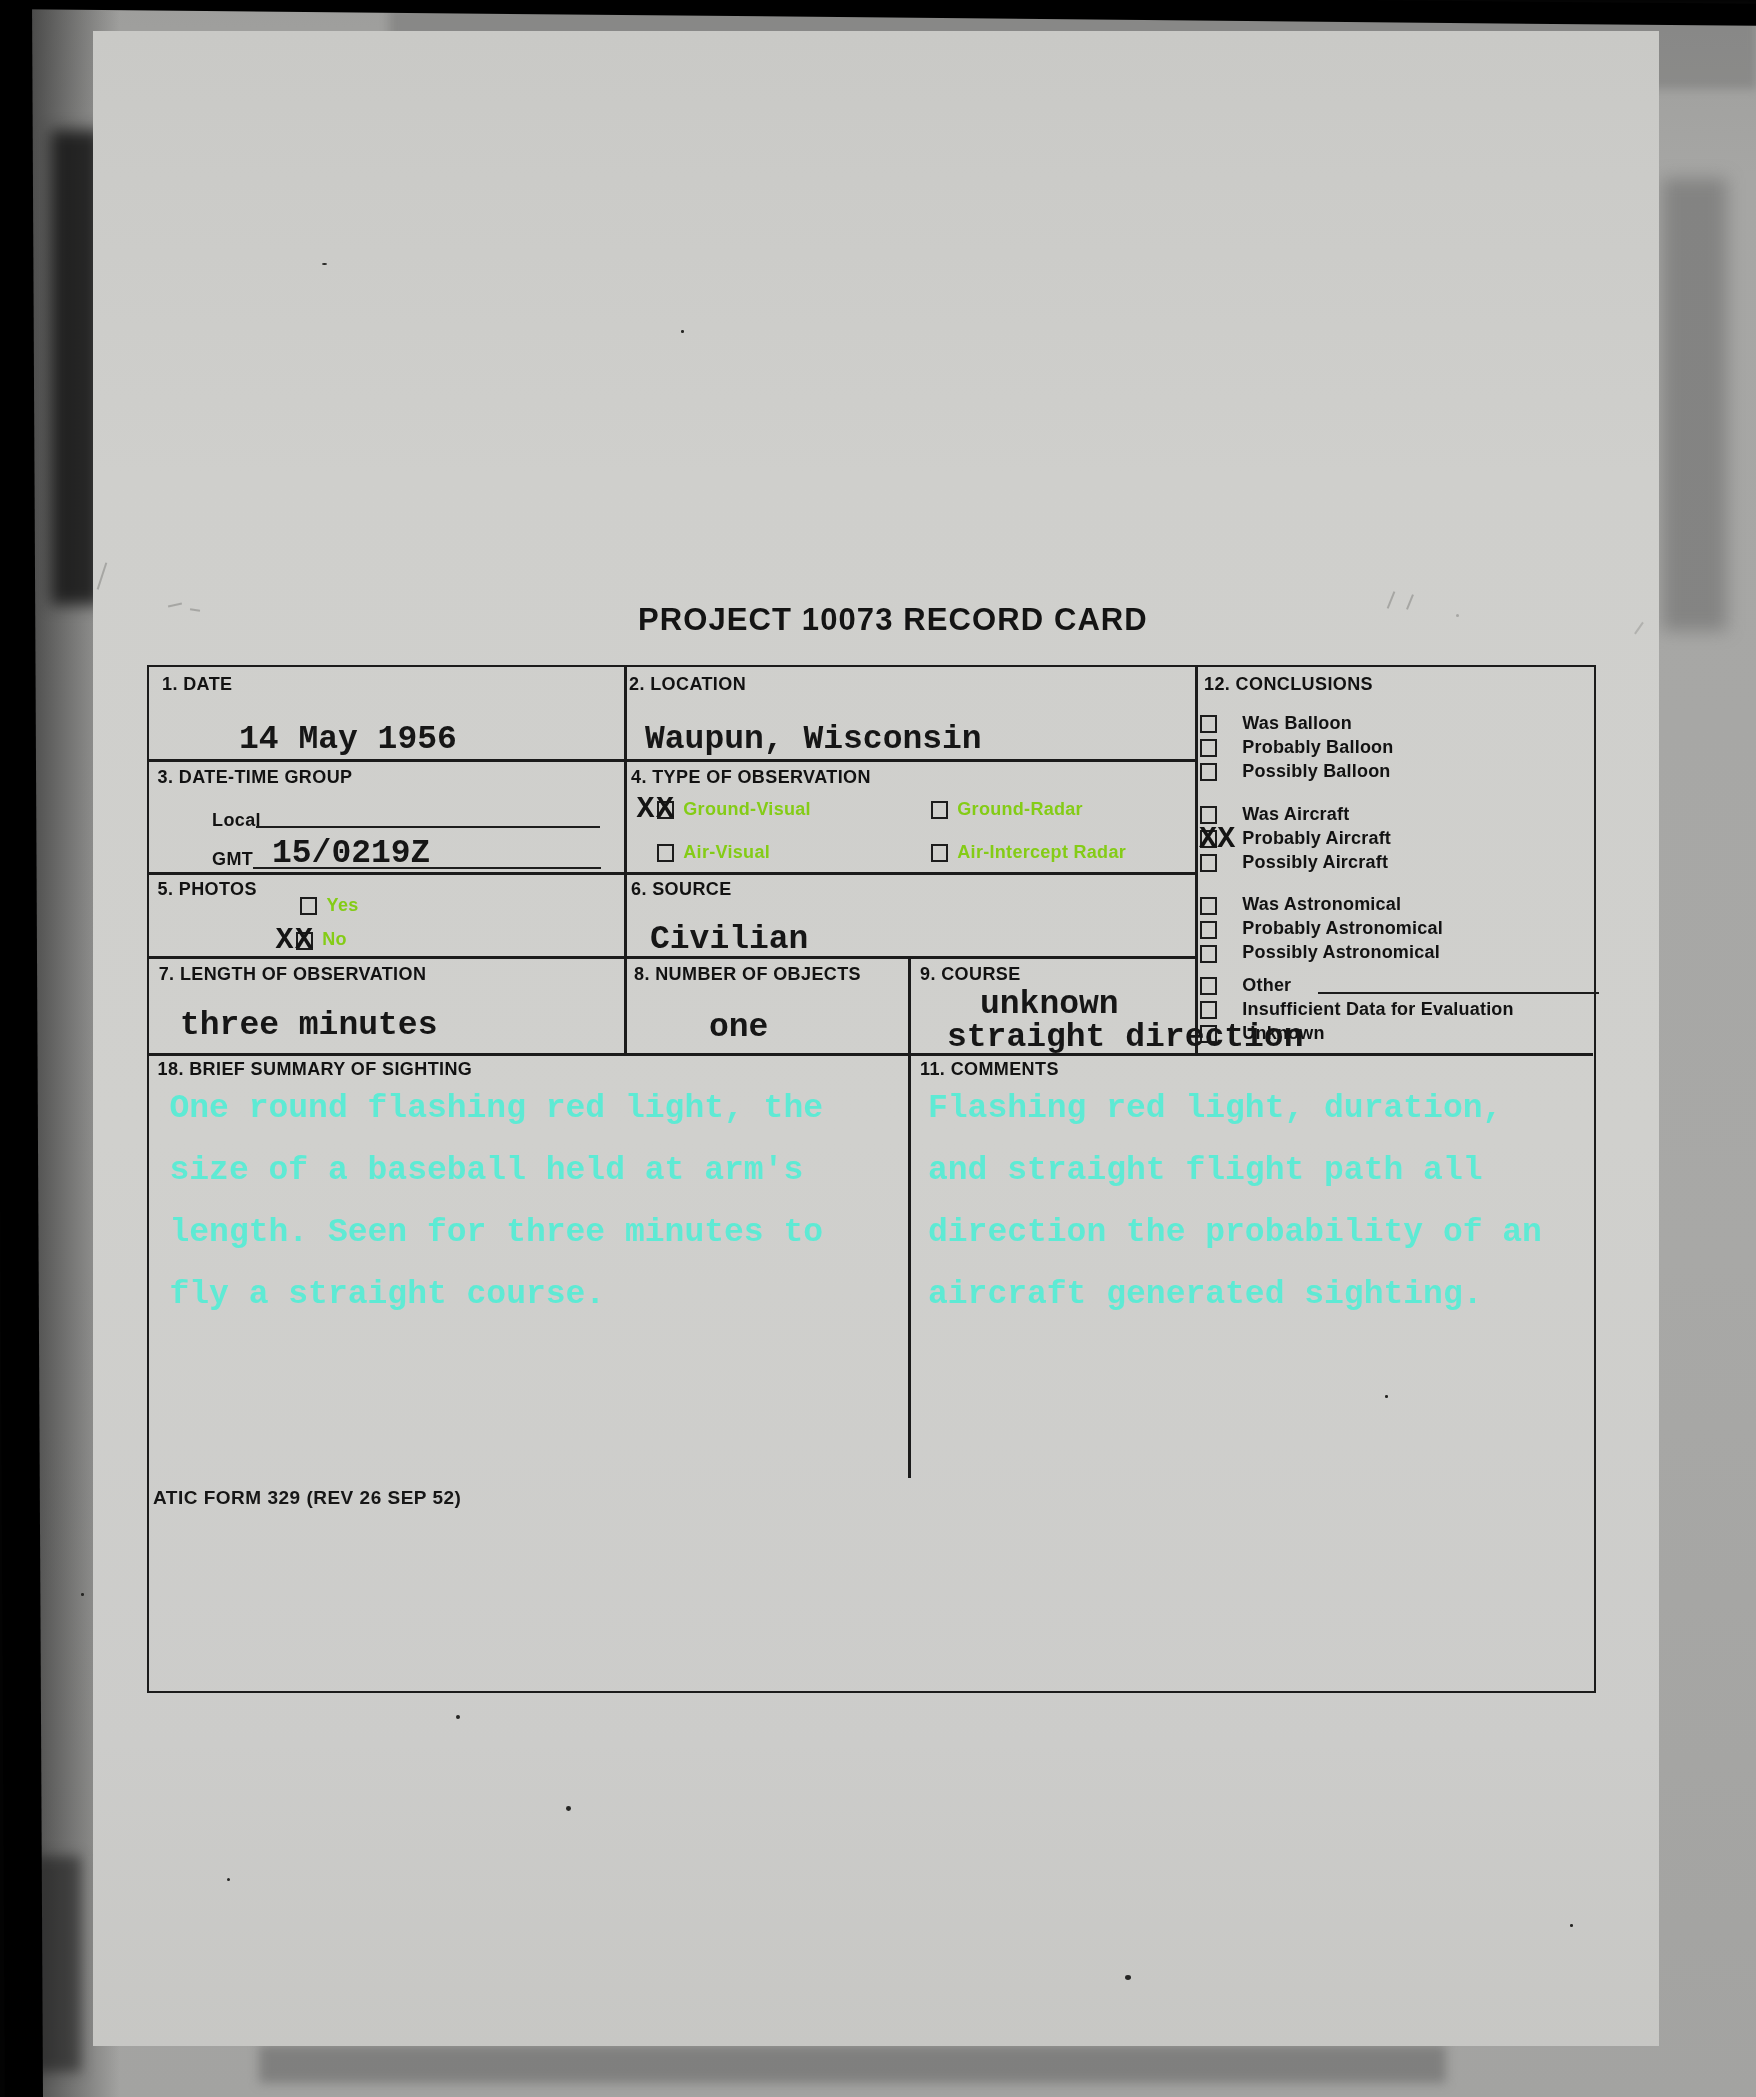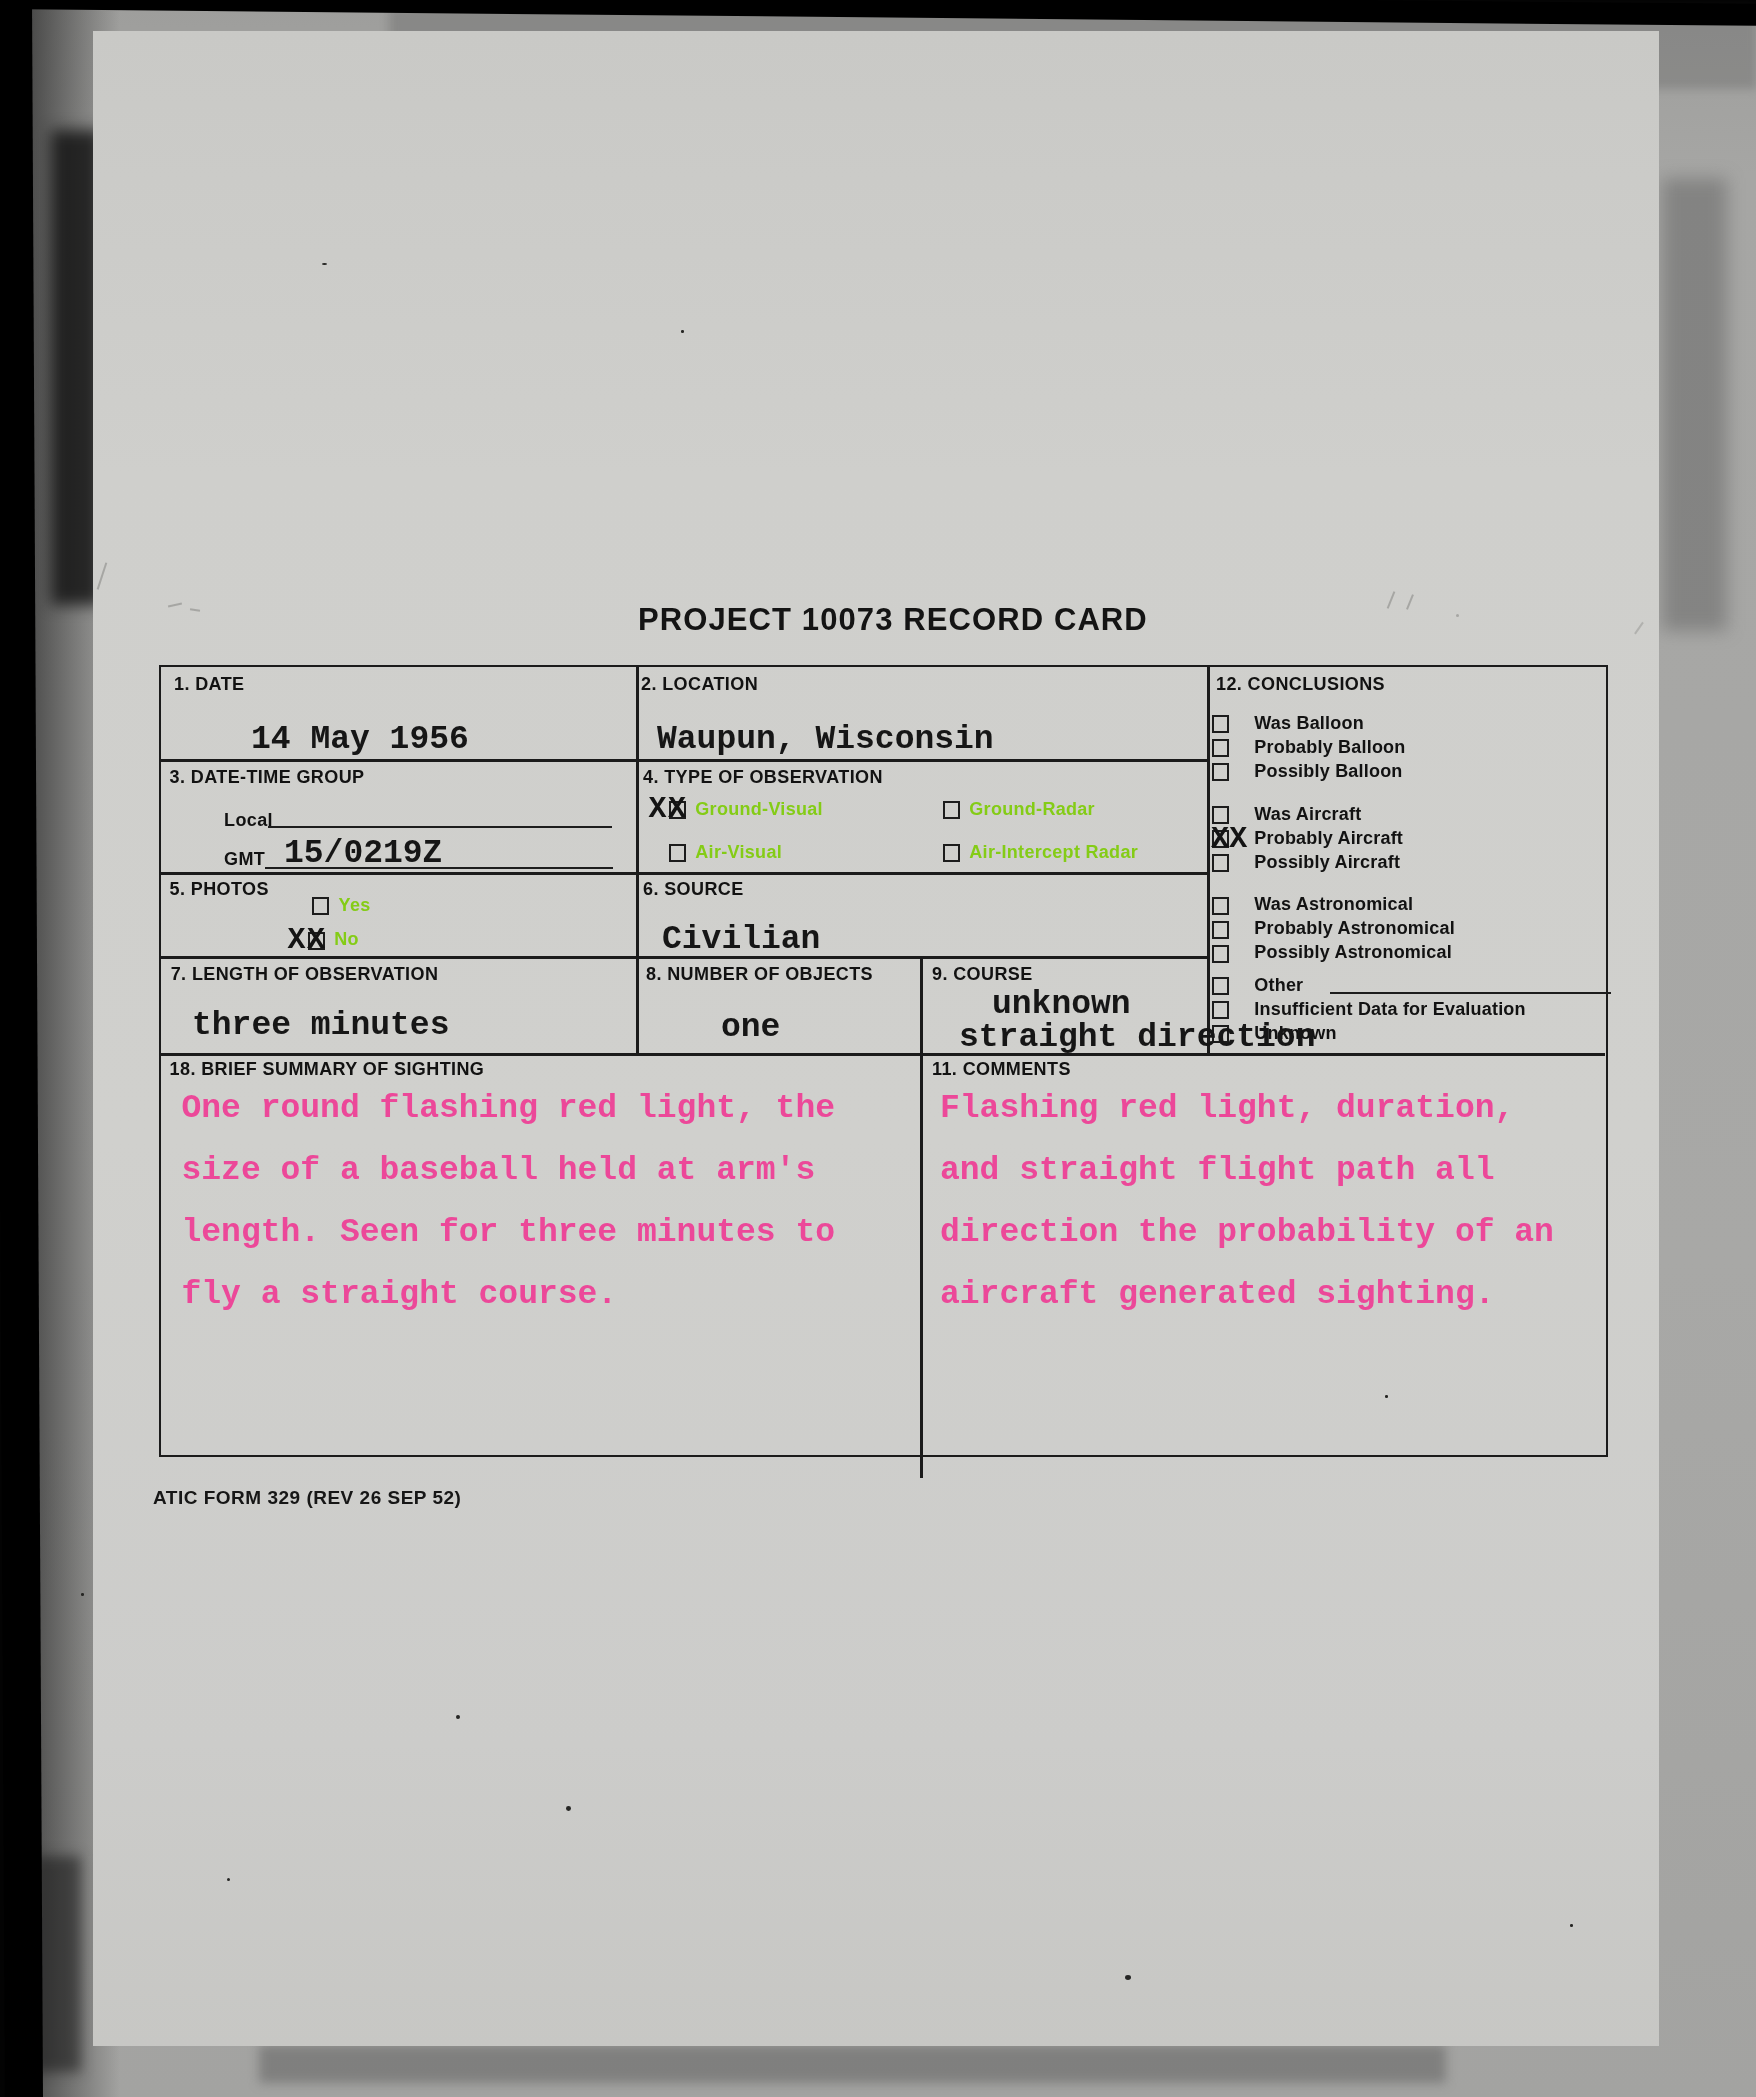--- a/index.html
+++ b/index.html
@@ -30,33 +30,33 @@
   
   .speck{position:absolute;background:#262624;border-radius:50%;z-index:9;}
   .pmark{position:absolute;background:#636361;opacity:.38;z-index:9;}
   
   .content{position:absolute;left:0;top:0;z-index:10;width:1757px;height:2097px;}
   .title{
     position:absolute;left:638px;top:602px;
     font:700 31px "Liberation Sans",sans-serif;letter-spacing:1.1px;color:#141414;
   }
   .card{
-    position:absolute;left:159px;top:665px;width:1449px;height:792px;
+    position:absolute;left:147px;top:665px;width:1449px;height:1028px;
     border:2.7px solid #1b1b1b;box-sizing:border-box;
   }
   .vline,.hline{position:absolute;background:#1b1b1b;}
   .cell-label{
     position:absolute;font:700 18px "Liberation Sans",sans-serif;
     letter-spacing:0.4px;color:#121212;white-space:nowrap;
   }
   .typed{
     position:absolute;font:700 33px "Liberation Mono",monospace;
     color:#161616;white-space:nowrap;letter-spacing:0;
   }
-  .typed-block{position:absolute;font:700 33px "Liberation Mono",monospace;color:#ec4899;line-height:62px;white-space:pre;}
+  .typed-block{position:absolute;font:700 33px "Liberation Mono",monospace;color:#5eead4;line-height:62px;white-space:pre;}
   .fill-line{position:absolute;border-bottom:2.2px solid #1d1d1d;}
   
   .cbwrap{position:relative;display:inline-block;width:18.3px;height:18.3px;flex:0 0 18.3px;}
   .cb{position:absolute;left:0;top:1.1px;width:13px;height:14px;border:2.2px solid #1c1c1c;background:transparent;}
   .xmark{position:absolute;top:-7.6px;font:700 30px "Liberation Mono",monospace;color:#141414;}
   .xmark.on{left:-1.1px;}
   .xmark.pleft{left:-20.5px;}
   .xmark.pright{left:17.3px;}
   .opt{display:flex;align-items:center;gap:8px;height:24px;}
   .opt .olabel{font:700 18px "Liberation Sans",sans-serif;letter-spacing:0.3px;color:#84cc16;white-space:nowrap;}

